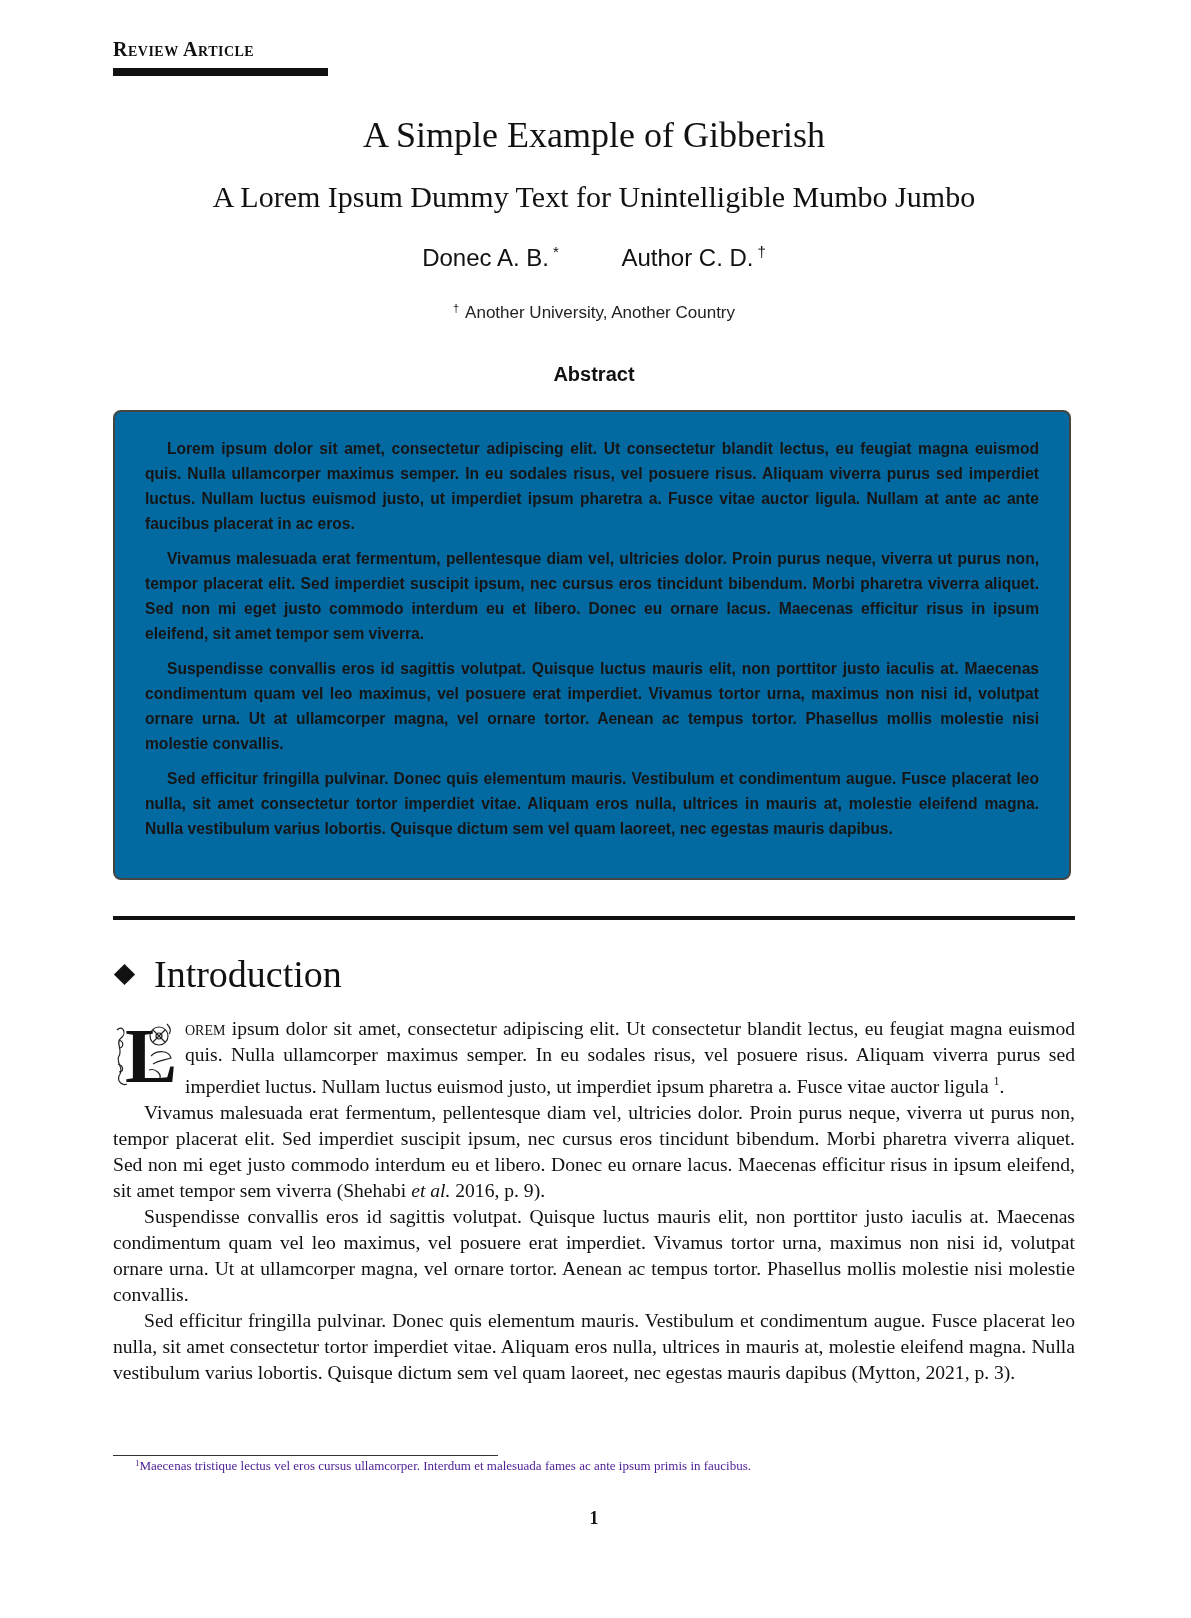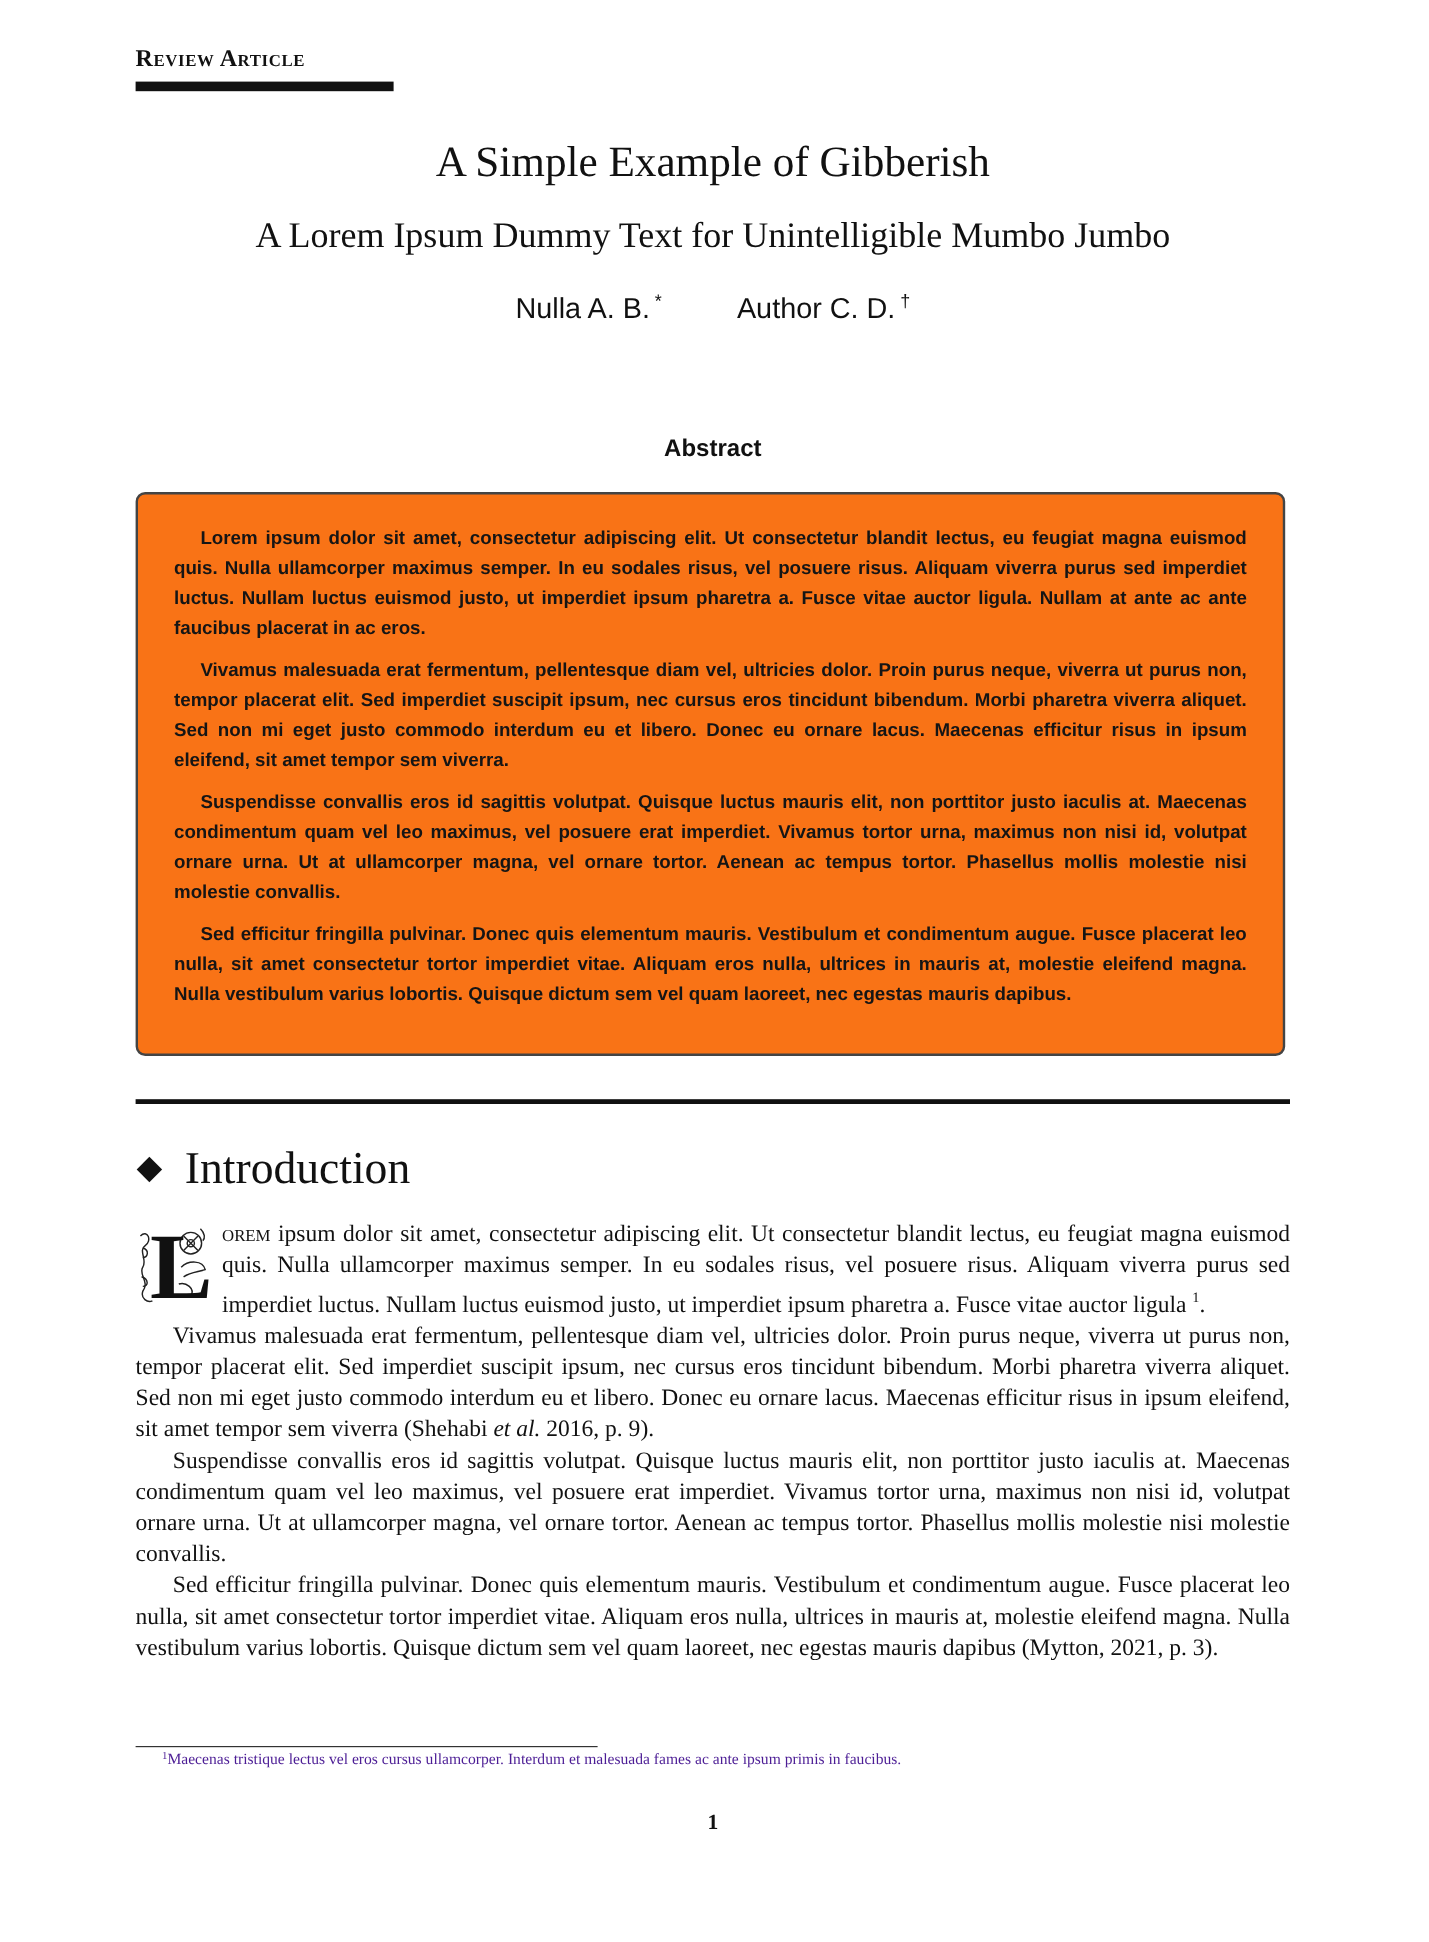--- a/index.html
+++ b/index.html
@@ -21,21 +21,21 @@
   .authors sup { font-size: 15px; vertical-align: 9px; margin-left: 4px; }
 
   .affils { position: absolute; left: 0; width: 962px; top: 296px; text-align: center;
             font-family: "Liberation Sans", sans-serif; font-size: 17px; line-height: 25px; color: #222; }
   .affils sup { font-size: 11px; vertical-align: 6px; margin-right: 6px; }
 
   .abstract-head { position: absolute; left: 0; width: 962px; top: 363px; text-align: center;
                    font-family: "Liberation Sans", sans-serif; font-weight: bold; font-size: 20px; color: #111; }
 
   .abstract-box { position: absolute; left: 0; top: 410px; width: 958px; height: 470px;
-                  border: 2px solid #444; border-radius: 8px; background: #f97316; box-sizing: border-box;
+                  border: 2px solid #444; border-radius: 8px; background: #0369a1; box-sizing: border-box;
                   padding: 24px 30px 0 30px; }
   .abstract-box p { margin: 0 0 10px 0; font-family: "Liberation Sans", sans-serif; font-weight: bold;
                     font-size: 15.6px; line-height: 25px; text-align: justify; text-indent: 22px; color: #151515; }
 
   .rule { position: absolute; left: 0; top: 916px; width: 962px; height: 4px; background: #111; }
 
   .section-head { position: absolute; left: 0; top: 952px; font-family: "Liberation Serif", serif;
                   font-size: 38px; color: #111; display: flex; align-items: center; }
   .section-head .diamond { width: 15px; height: 15px; background: #111; transform: rotate(45deg);
                            margin: 0 22px 0 4px; }
@@ -63,25 +63,26 @@
 <body>
 
 <div class="page">
   <div class="kicker">Review Article</div>
   <div class="kicker-bar"></div>
 
   <div class="title">A Simple Example of Gibberish</div>
   <div class="subtitle">A Lorem Ipsum Dummy Text for Unintelligible Mumbo Jumbo</div>
 
   <div class="authors">
-    <span class="author"><span>Nulla A. B.</span><sup>*</sup></span>
+    <span class="author"><span>Donec A. B.</span><sup>*</sup></span>
     <span class="author"><span>Author C. D.</span><sup>†</sup></span>
   </div>
 
   <div class="affils">
+    <div><sup>†</sup><span>Another University, Another Country</span></div>
   </div>
 
   <div class="abstract-head">Abstract</div>
   <div class="abstract-box">
     <p>Lorem ipsum dolor sit amet, consectetur adipiscing elit. Ut consectetur blandit lectus, eu feugiat magna euismod quis. Nulla ullamcorper maximus semper. In eu sodales risus, vel posuere risus. Aliquam viverra purus sed imperdiet luctus. Nullam luctus euismod justo, ut imperdiet ipsum pharetra a. Fusce vitae auctor ligula. Nullam at ante ac ante faucibus placerat in ac eros.</p>
     <p>Vivamus malesuada erat fermentum, pellentesque diam vel, ultricies dolor. Proin purus neque, viverra ut purus non, tempor placerat elit. Sed imperdiet suscipit ipsum, nec cursus eros tincidunt bibendum. Morbi pharetra viverra aliquet. Sed non mi eget justo commodo interdum eu et libero. Donec eu ornare lacus. Maecenas efficitur risus in ipsum eleifend, sit amet tempor sem viverra.</p>
     <p>Suspendisse convallis eros id sagittis volutpat. Quisque luctus mauris elit, non porttitor justo iaculis at. Maecenas condimentum quam vel leo maximus, vel posuere erat imperdiet. Vivamus tortor urna, maximus non nisi id, volutpat ornare urna. Ut at ullamcorper magna, vel ornare tortor. Aenean ac tempus tortor. Phasellus mollis molestie nisi molestie convallis.</p>
     <p>Sed efficitur fringilla pulvinar. Donec quis elementum mauris. Vestibulum et condimentum augue. Fusce placerat leo nulla, sit amet consectetur tortor imperdiet vitae. Aliquam eros nulla, ultrices in mauris at, molestie eleifend magna. Nulla vestibulum varius lobortis. Quisque dictum sem vel quam laoreet, nec egestas mauris dapibus.</p>
   </div>
 

